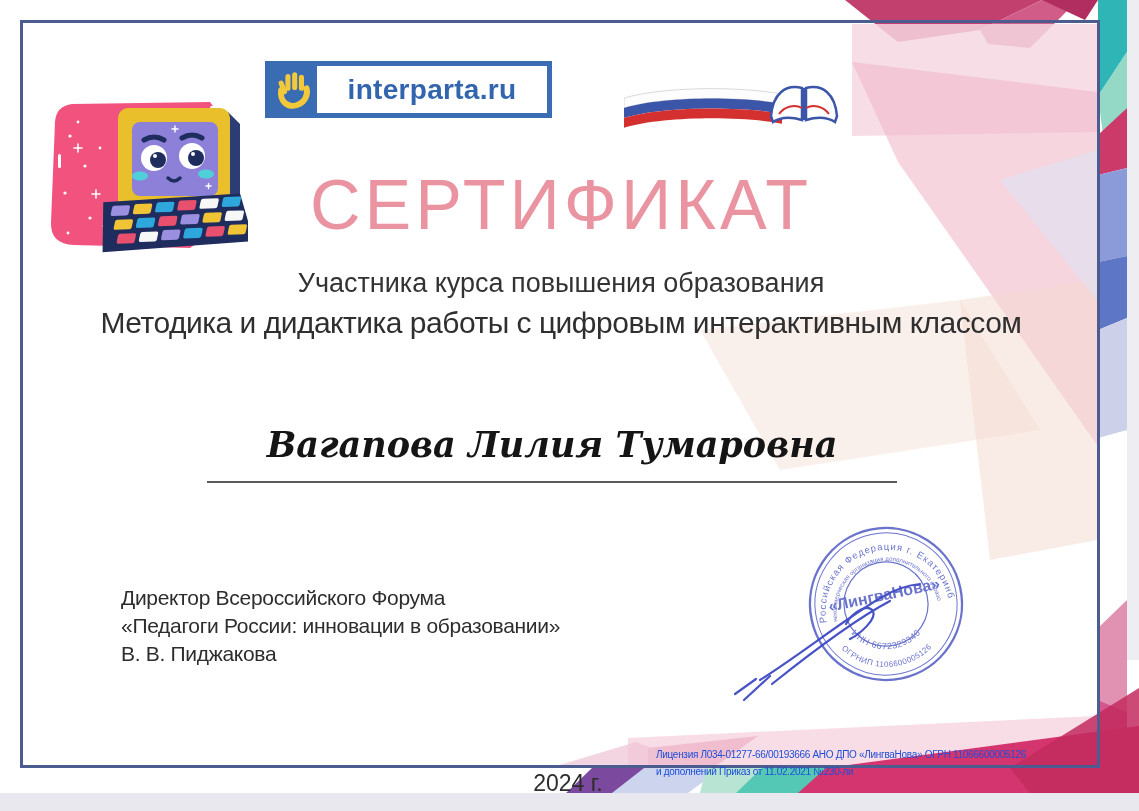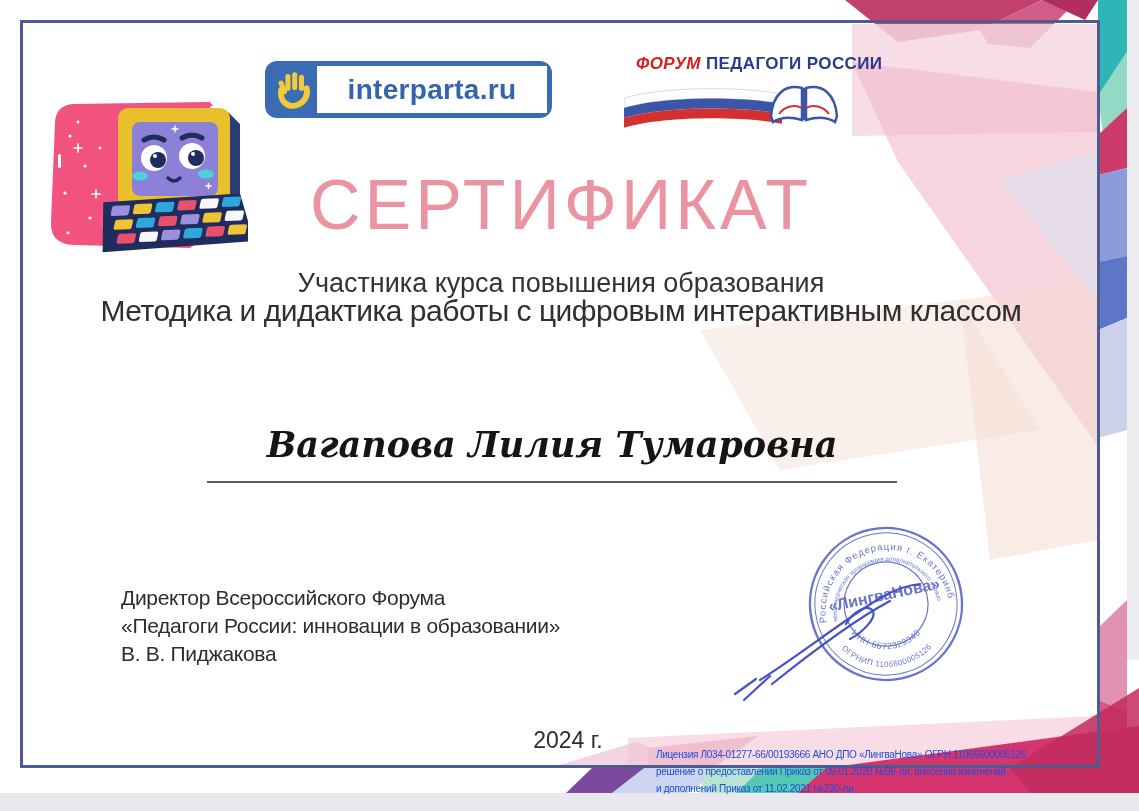--- a/index.html
+++ b/index.html
@@ -5,40 +5,40 @@
   html,body{margin:0;padding:0;background:#fff;}
   .canvas{position:relative;width:1139px;height:811px;background:#ffffff;overflow:hidden;
           font-family:"Liberation Sans",sans-serif;color:#3a3a3a;}
   .abs{position:absolute;}
   svg{display:block;}
   .decor{left:0;top:0;z-index:0;pointer-events:none;}
   .content{z-index:2;}
   .overlay{left:0;top:0;z-index:3;pointer-events:none;}
 
   
-  .interparta{left:265px;top:61px;width:287px;height:57px;background:#3a6cb3;border-radius:12px;}
+  .interparta{left:265px;top:61px;width:287px;height:57px;background:#3a6cb3;border-radius:0;}
   .interparta .panel{position:absolute;left:52px;top:5px;right:5px;bottom:5px;background:#ffffff;
           display:flex;align-items:center;justify-content:center;}
   .interparta .domain{font-size:28px;font-weight:bold;color:#3265ae;letter-spacing:.3px;}
   .forum{left:622px;top:48px;width:245px;height:82px;}
   .forum .titles{position:absolute;left:14px;top:6px;font-size:17px;font-weight:bold;white-space:nowrap;letter-spacing:.4px;}
   .forum .t-red{color:#d42020;font-style:italic;}
   .forum .t-blue{color:#2a3a8c;}
 
   
   .cert-title{left:21px;top:170px;width:1080px;text-align:center;font-size:70px;font-weight:300;
           letter-spacing:4px;color:#eb94a1;line-height:1;}
   .cert-sub{left:21px;top:268px;width:1080px;text-align:center;font-size:27px;color:#333;}
-  .course-title{left:21px;top:294px;width:1080px;text-align:center;font-size:30px;color:#2f2f2f;letter-spacing:-.5px;}
+  .course-title{left:21px;top:306px;width:1080px;text-align:center;font-size:30px;color:#2f2f2f;letter-spacing:-.5px;}
   .recipient{left:207px;top:424px;width:690px;text-align:center;
           font-family:"DejaVu Serif",serif;font-style:italic;font-weight:bold;font-size:35px;color:#151515;}
   .name-line{left:207px;top:481px;width:690px;height:2px;background:#5a5a5a;}
   .course-vol{left:207px;top:494px;width:690px;text-align:center;font-size:22px;color:#333;}
   .signatory{left:121px;top:584px;font-size:21px;letter-spacing:-.3px;color:#2d2d2d;line-height:28px;}
-  .year{left:488px;top:727px;width:160px;text-align:center;font-size:23px;color:#2d2d2d;}
+  .year{left:488px;top:770px;width:160px;text-align:center;font-size:23px;color:#2d2d2d;}
   .license{left:656px;top:746px;font-size:10px;letter-spacing:-.3px;color:#1d4ed8;line-height:17px;white-space:nowrap;}
 </style>
 </head>
 <body>
 
 <div class="canvas">
 
   <svg class="abs decor" width="1139" height="811" viewBox="0 0 1139 811">
 
     <polygon points="845,0 1042,0 980,30 898,42" fill="#c2406e"></polygon>
@@ -148,24 +148,20 @@
         <path d="M12,18 L16,28" stroke-width="6"></path>
         <path d="M12,26 C10,40 20,47 30,44 C40,41 44,32 42,24" stroke-width="7"></path>
       </g>
     </svg>
     <div class="panel">
       <span class="domain">interparta.ru</span>
     </div>
   </div>
 
   <div class="abs content forum">
-    <div class="titles">
-      <span class="t-red">ФОРУМ</span>
-      <span class="t-blue">ПЕДАГОГИ РОССИИ</span>
-    </div>
     <svg class="abs" style="left:2px;top:36px;" width="158" height="44" viewBox="0 0 160 44">
       <path d="M0,14 C40,2 120,2 160,10 L160,20 C120,12 40,12 0,24 Z" fill="#fdfdfd" stroke="#cfcfcf" stroke-width=".8"></path>
       <path d="M0,24 C40,12 120,12 160,20 L160,30 C120,22 40,22 0,34 Z" fill="#3b55a8"></path>
       <path d="M0,34 C40,22 120,22 160,30 L160,40 C120,32 40,32 0,44 Z" fill="#d43030"></path>
     </svg>
     <svg class="abs" style="left:146px;top:28px;" width="72" height="50" viewBox="0 0 70 50">
       <path d="M2,40 C4,18 16,8 33,12 L33,44 C20,40 10,42 4,46 Z" fill="#ffffff" stroke="#3b55a8" stroke-width="2.5"></path>
       <path d="M68,40 C66,18 54,8 37,12 L37,44 C50,40 60,42 66,46 Z" fill="#ffffff" stroke="#3b55a8" stroke-width="2.5"></path>
       <path d="M10,38 C16,30 26,28 33,32" fill="none" stroke="#d43030" stroke-width="2"></path>
       <path d="M60,38 C54,30 44,28 37,32" fill="none" stroke="#d43030" stroke-width="2"></path>
@@ -182,21 +178,20 @@
   <div class="abs content signatory">
     <div>Директор Всероссийского Форума</div>
     <div>«Педагоги России: инновации в образовании»</div>
     <div>В. В. Пиджакова</div>
   </div>
 
   <div class="abs content year">2024 г.</div>
 
   <div class="abs content license">
     <div>Лицензия Л034-01277-66/00193666 АНО ДПО «ЛингваНова» ОГРН 11066600005126</div>
-    <div>решение о предоставлении Приказ от 09.01.2020 №06-ли, внесении изменений</div>
     <div>и дополнений Приказ от 11.02.2021 №230-ли</div>
   </div>
 
   <svg class="abs overlay" width="1139" height="811" viewBox="0 0 1139 811">
     <defs>
       <path id="arc-top" d="M824,612 A62,62 0 1 1 948,612"></path>
       <path id="arc-mid" d="M835,612 A51,51 0 1 1 937,612"></path>
       <path id="arc-binn" d="M844,622 A46,46 0 0 0 928,622"></path>
       <path id="arc-bogrn" d="M828,630 A64,64 0 0 0 944,630"></path>
     </defs>

